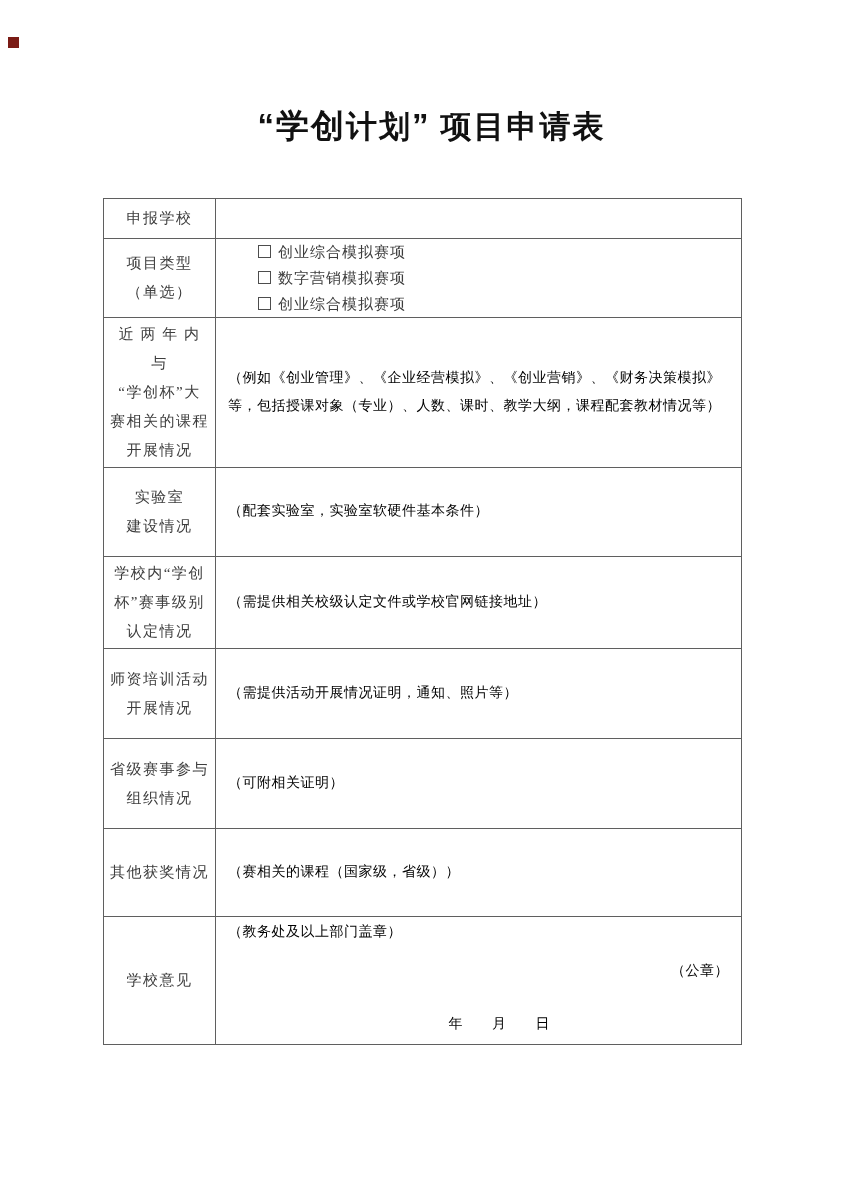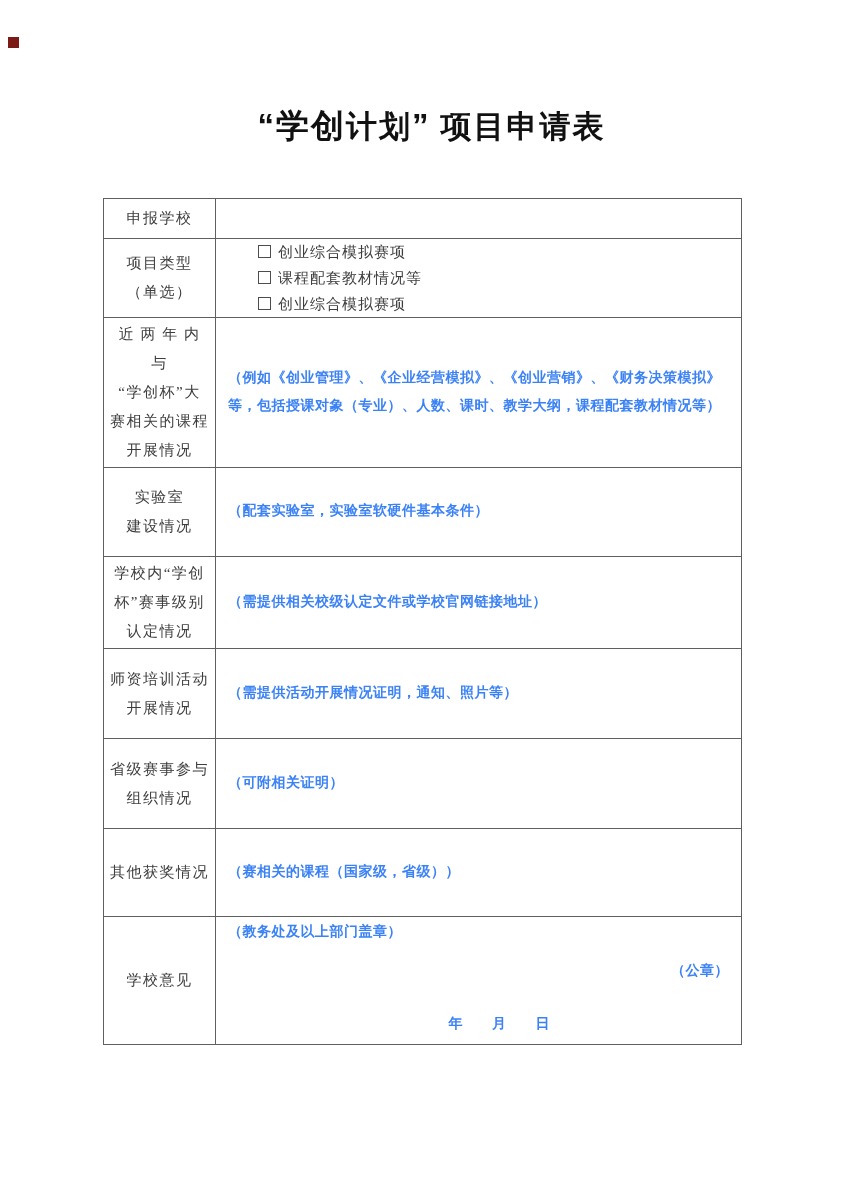--- a/index.html
+++ b/index.html
@@ -63,22 +63,21 @@
     color: #3d3d3d;
     padding: 2px 4px;
   }
   td.hint {
     vertical-align: top;
     text-align: left;
     padding: 4px 12px 6px 12px;
     font-size: 14px;
     line-height: 28px;
     letter-spacing: 0.5px;
-    color: #3b82f6;
-    font-weight: bold;
+    color: #000000;
   }
   td.fill { background: #ffffff; }
   td.mid {
     text-align: center;
     white-space: pre-line;
     letter-spacing: 1px;
     line-height: 24px;
   }
   tr.r-school    { height: 40px; }
   tr.r-type      { height: 73px; }
@@ -131,21 +130,21 @@
         <tr class="r-school">
       <td class="lbl">申报学校</td>
       <td class="fill" colspan="5"></td>
     </tr>
 
     <tr class="r-type">
       <td class="lbl">项目类型
 （单选）</td>
       <td class="options" colspan="5">
             <div class="opt"><span class="cb"></span><span>创业综合模拟赛项</span></div>
-            <div class="opt"><span class="cb"></span><span>课程配套教材情况等</span></div>
+            <div class="opt"><span class="cb"></span><span>数字营销模拟赛项</span></div>
             <div class="opt"><span class="cb"></span><span>创业综合模拟赛项</span></div>
           </td>
     </tr>
 
 
     <tr class="r-course">
       <td class="lbl">近 两 年 内 与
 “学创杯”大
 赛相关的课程
 开展情况</td>

